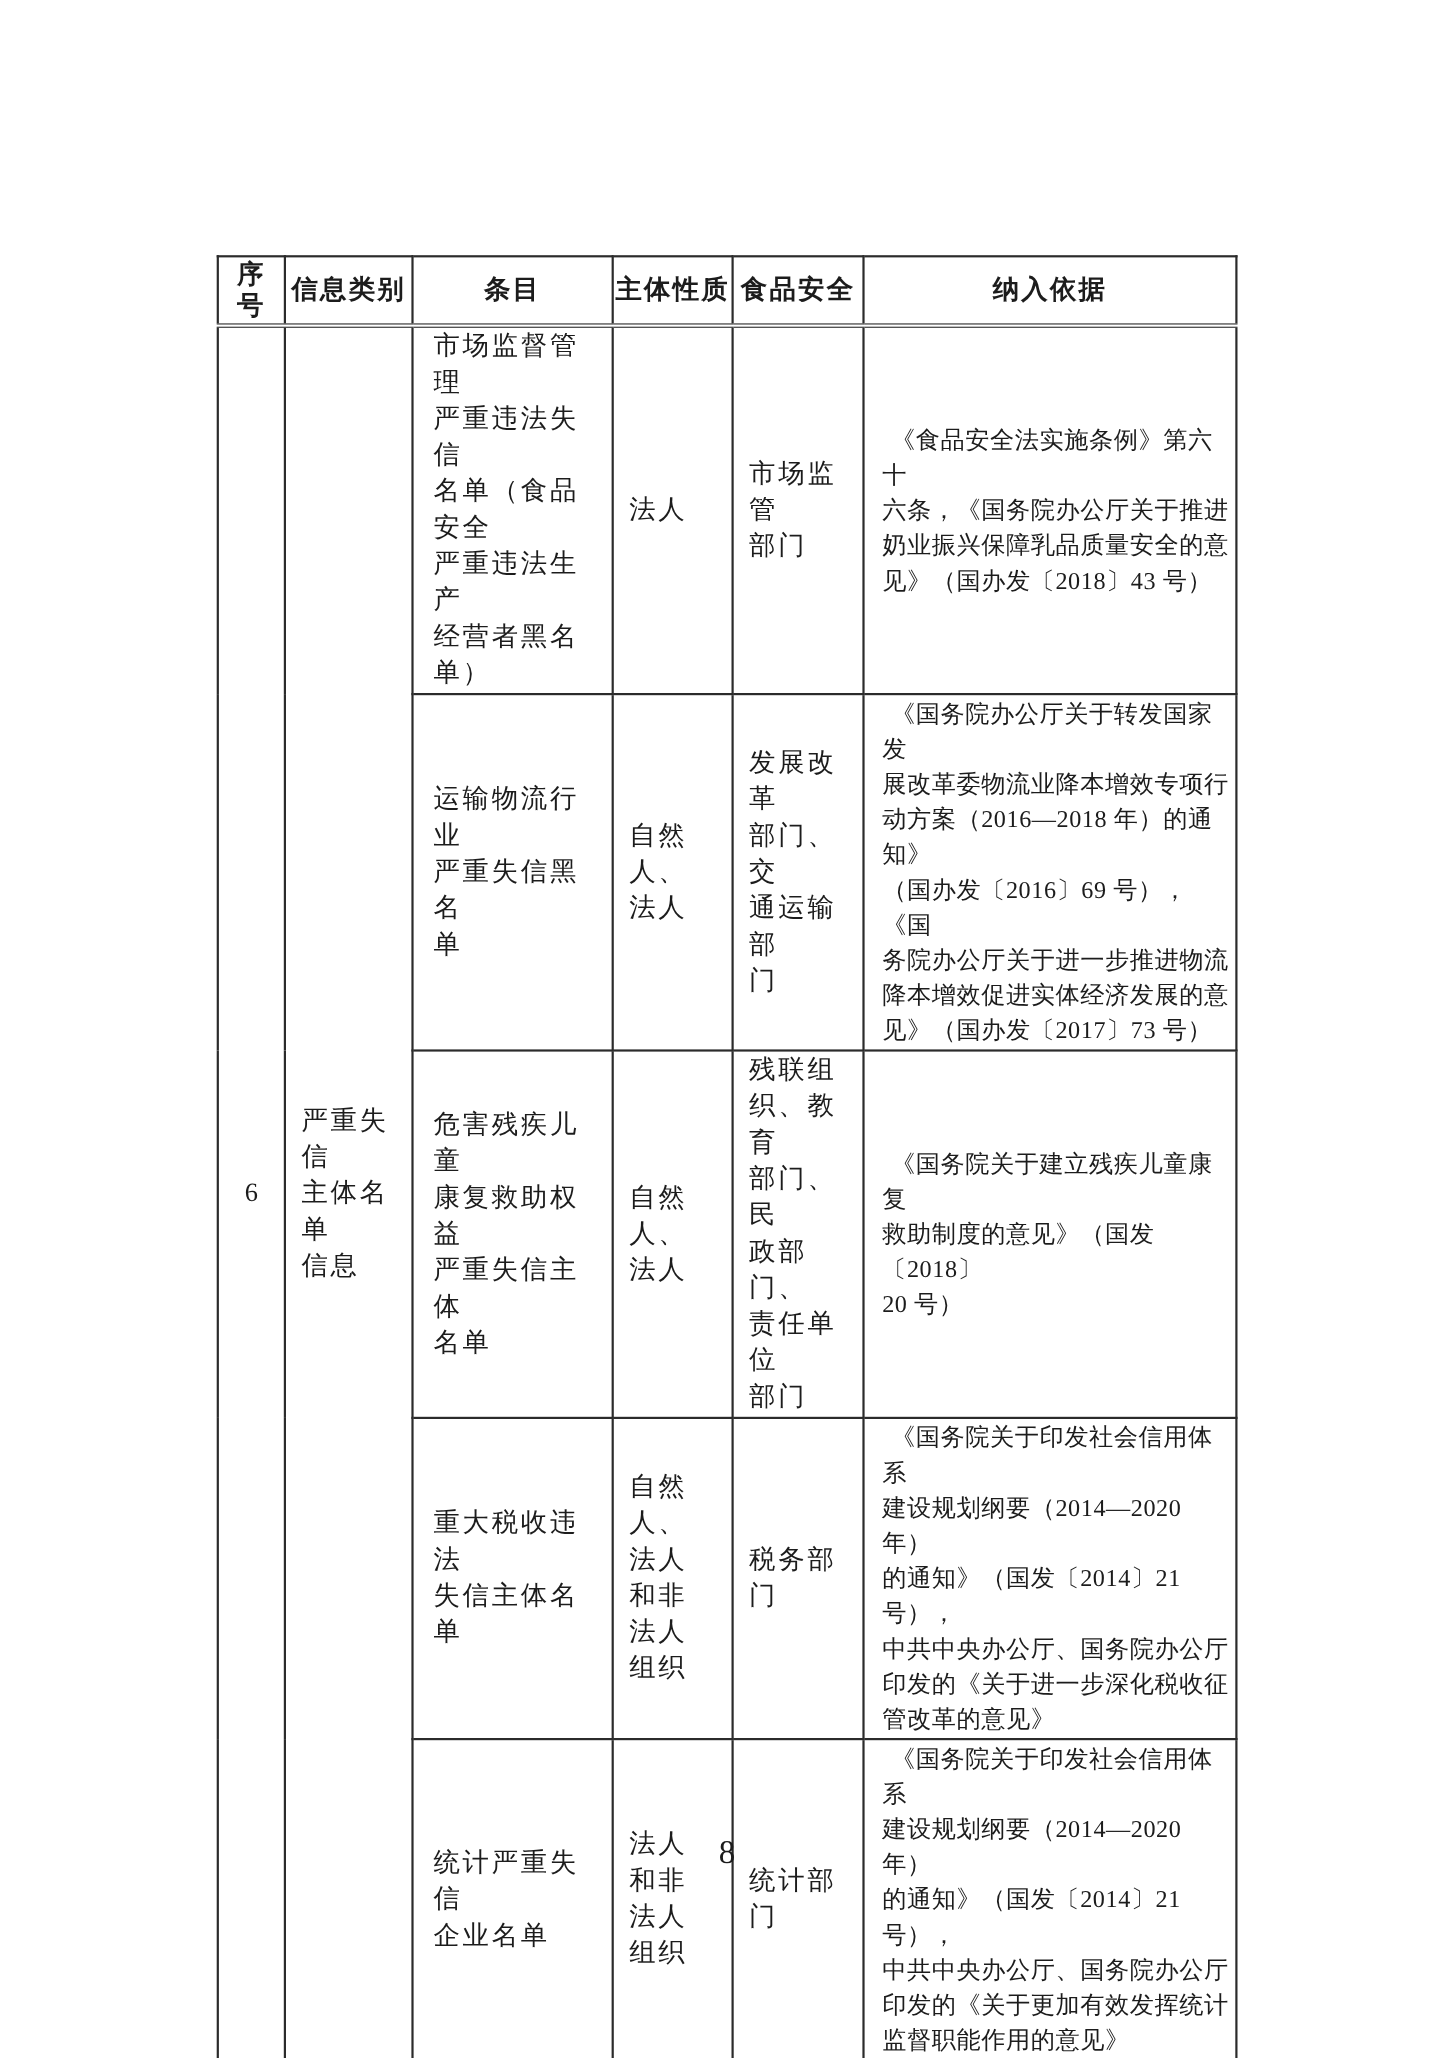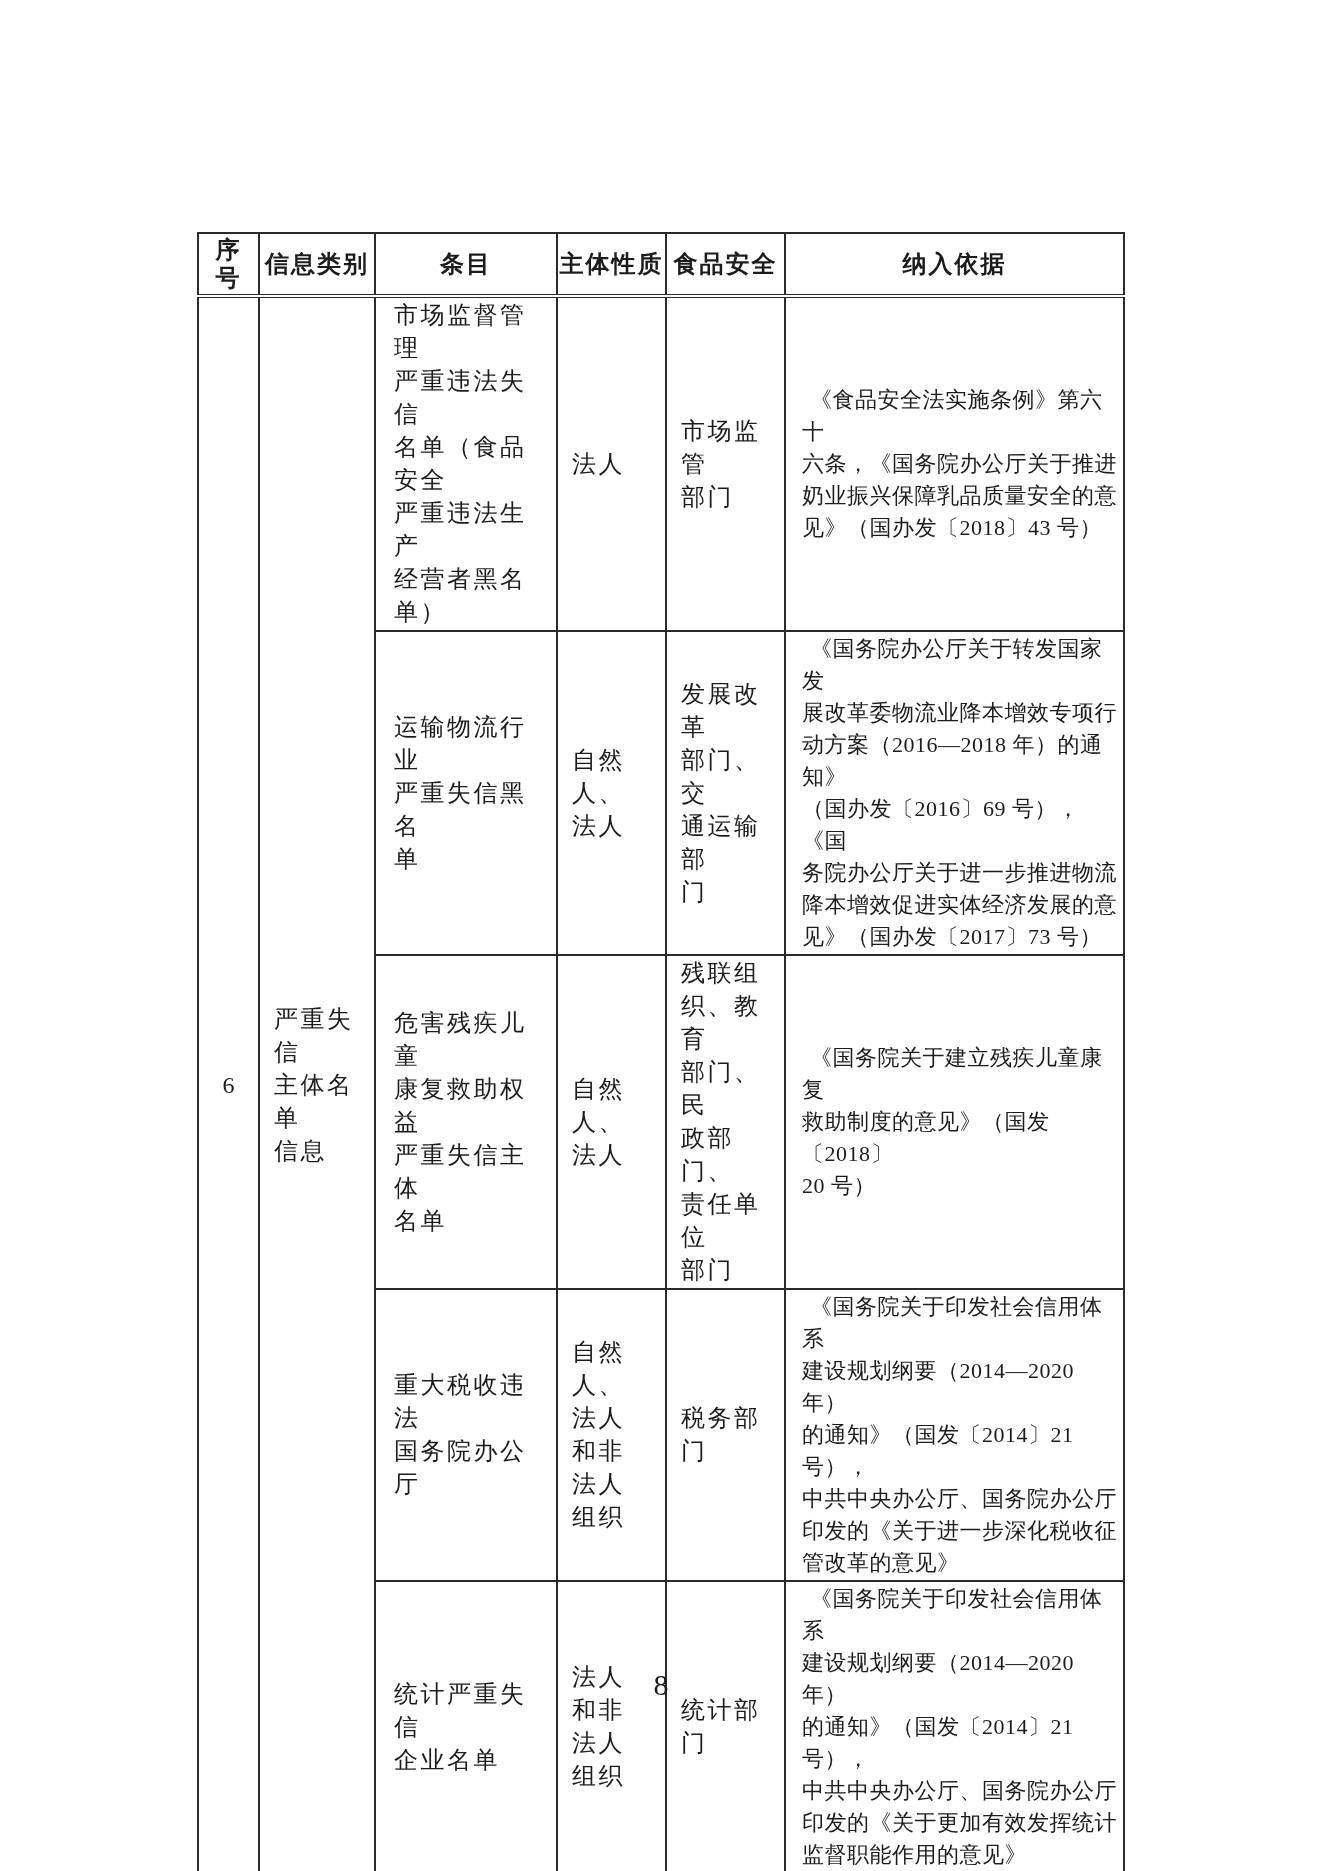--- a/index.html
+++ b/index.html
@@ -143,21 +143,21 @@
 部门、民
 政部门、
 责任单位
 部门</td>
         <td class="c-basis">《国务院关于建立残疾儿童康复
 救助制度的意见》（国发〔2018〕
 20 号）</td>
       </tr>
       <tr class="r4">
         <td class="c-item">重大税收违法
-国务院办公厅</td>
+失信主体名单</td>
         <td class="c-subject">自然人、
 法人和非
 法人组织</td>
         <td class="c-unit">税务部门</td>
         <td class="c-basis">《国务院关于印发社会信用体系
 建设规划纲要（2014—2020 年）
 的通知》（国发〔2014〕21 号），
 中共中央办公厅、国务院办公厅
 印发的《关于进一步深化税收征
 管改革的意见》</td>

